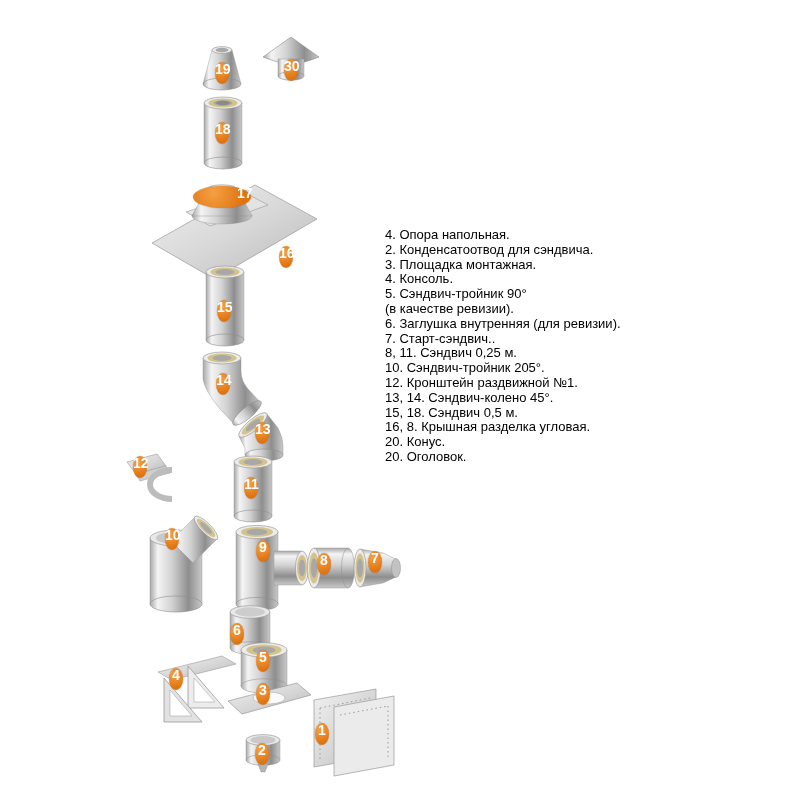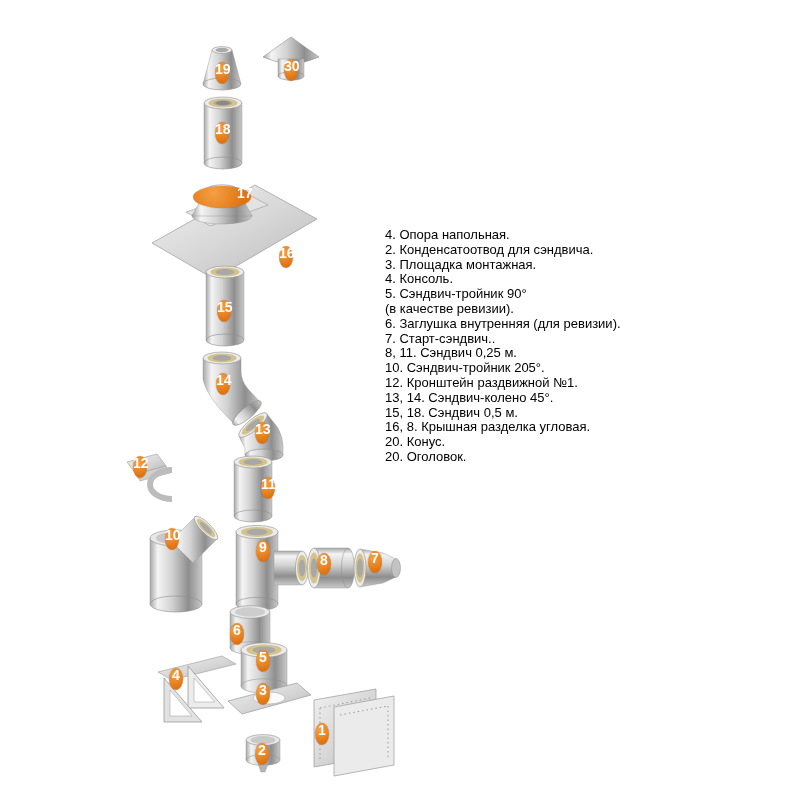--- a/index.html
+++ b/index.html
@@ -208,21 +208,21 @@
   <div class="badge-layer">
       <div class="badge" style="left: 291px; top: 70px;">30</div>
       <div class="badge" style="left: 222px; top: 73px;">19</div>
       <div class="badge" style="left: 222px; top: 133px;">18</div>
       <div class="badge" style="left: 222px; top: 197px; padding-left: 44px;">17</div>
       <div class="badge" style="left: 286px; top: 257px;">16</div>
       <div class="badge" style="left: 224px; top: 311px;">15</div>
       <div class="badge" style="left: 223px; top: 384px;">14</div>
       <div class="badge" style="left: 262px; top: 433px;">13</div>
       <div class="badge" style="left: 132px; top: 467px; margin-left: 8px;">12</div>
-      <div class="badge" style="left: 268px; top: 488px;">11</div>
+      <div class="badge" style="left: 251px; top: 488px;">11</div>
       <div class="badge" style="left: 172px; top: 539px;">10</div>
       <div class="badge" style="left: 263px; top: 551px;">9</div>
       <div class="badge" style="left: 324px; top: 564px;">8</div>
       <div class="badge" style="left: 375px; top: 562px;">7</div>
       <div class="badge" style="left: 237px; top: 634px;">6</div>
       <div class="badge" style="left: 263px; top: 661px;">5</div>
       <div class="badge" style="left: 176px; top: 679px;">4</div>
       <div class="badge" style="left: 263px; top: 694px;">3</div>
       <div class="badge" style="left: 262px; top: 754px;">2</div>
       <div class="badge" style="left: 322px; top: 734px;">1</div>

